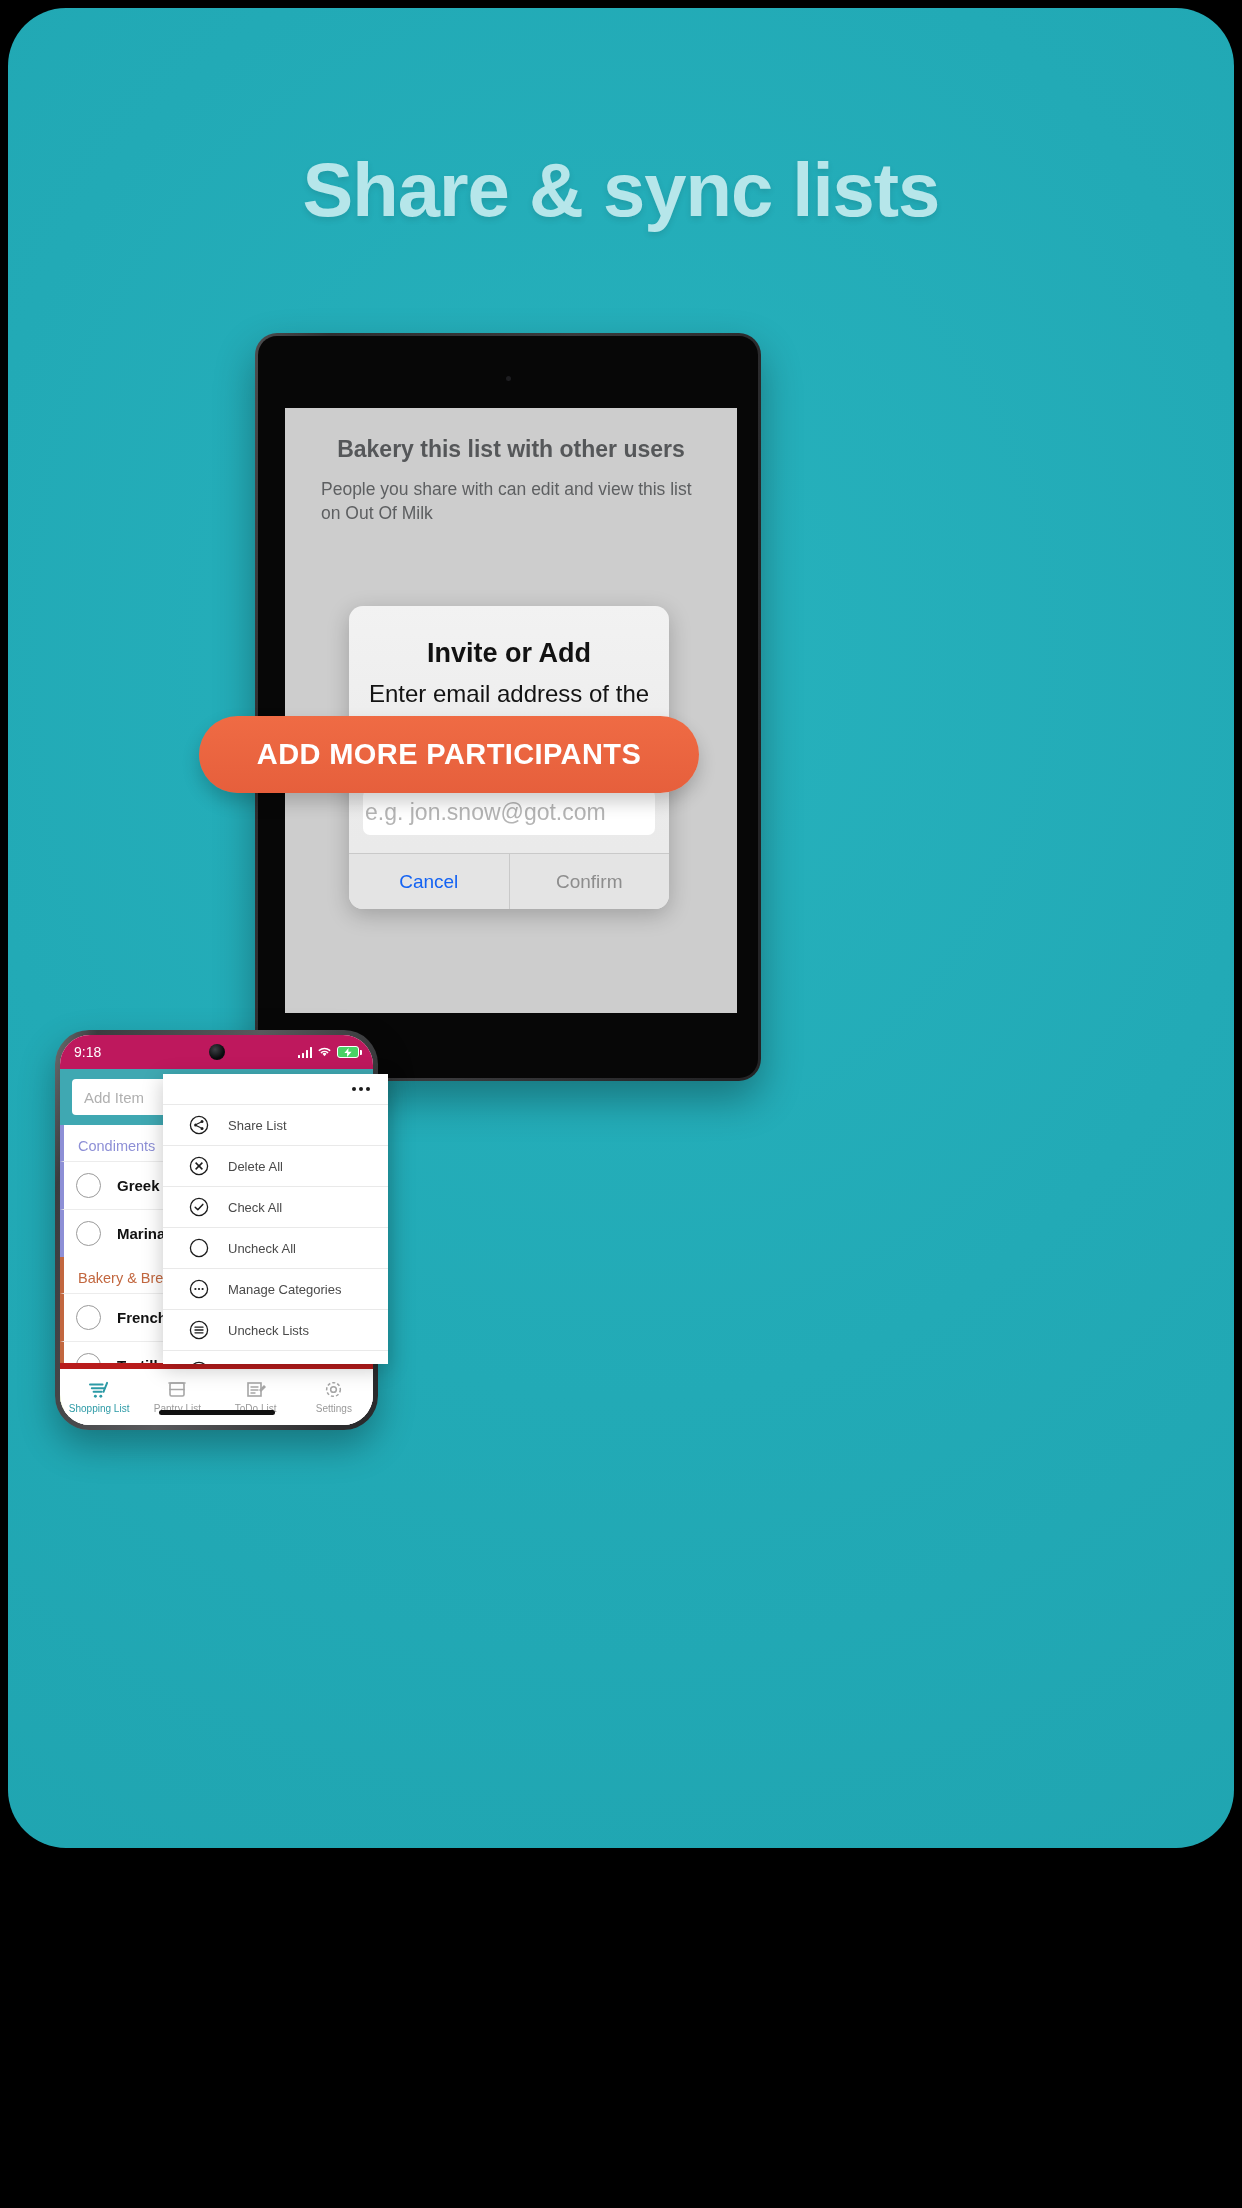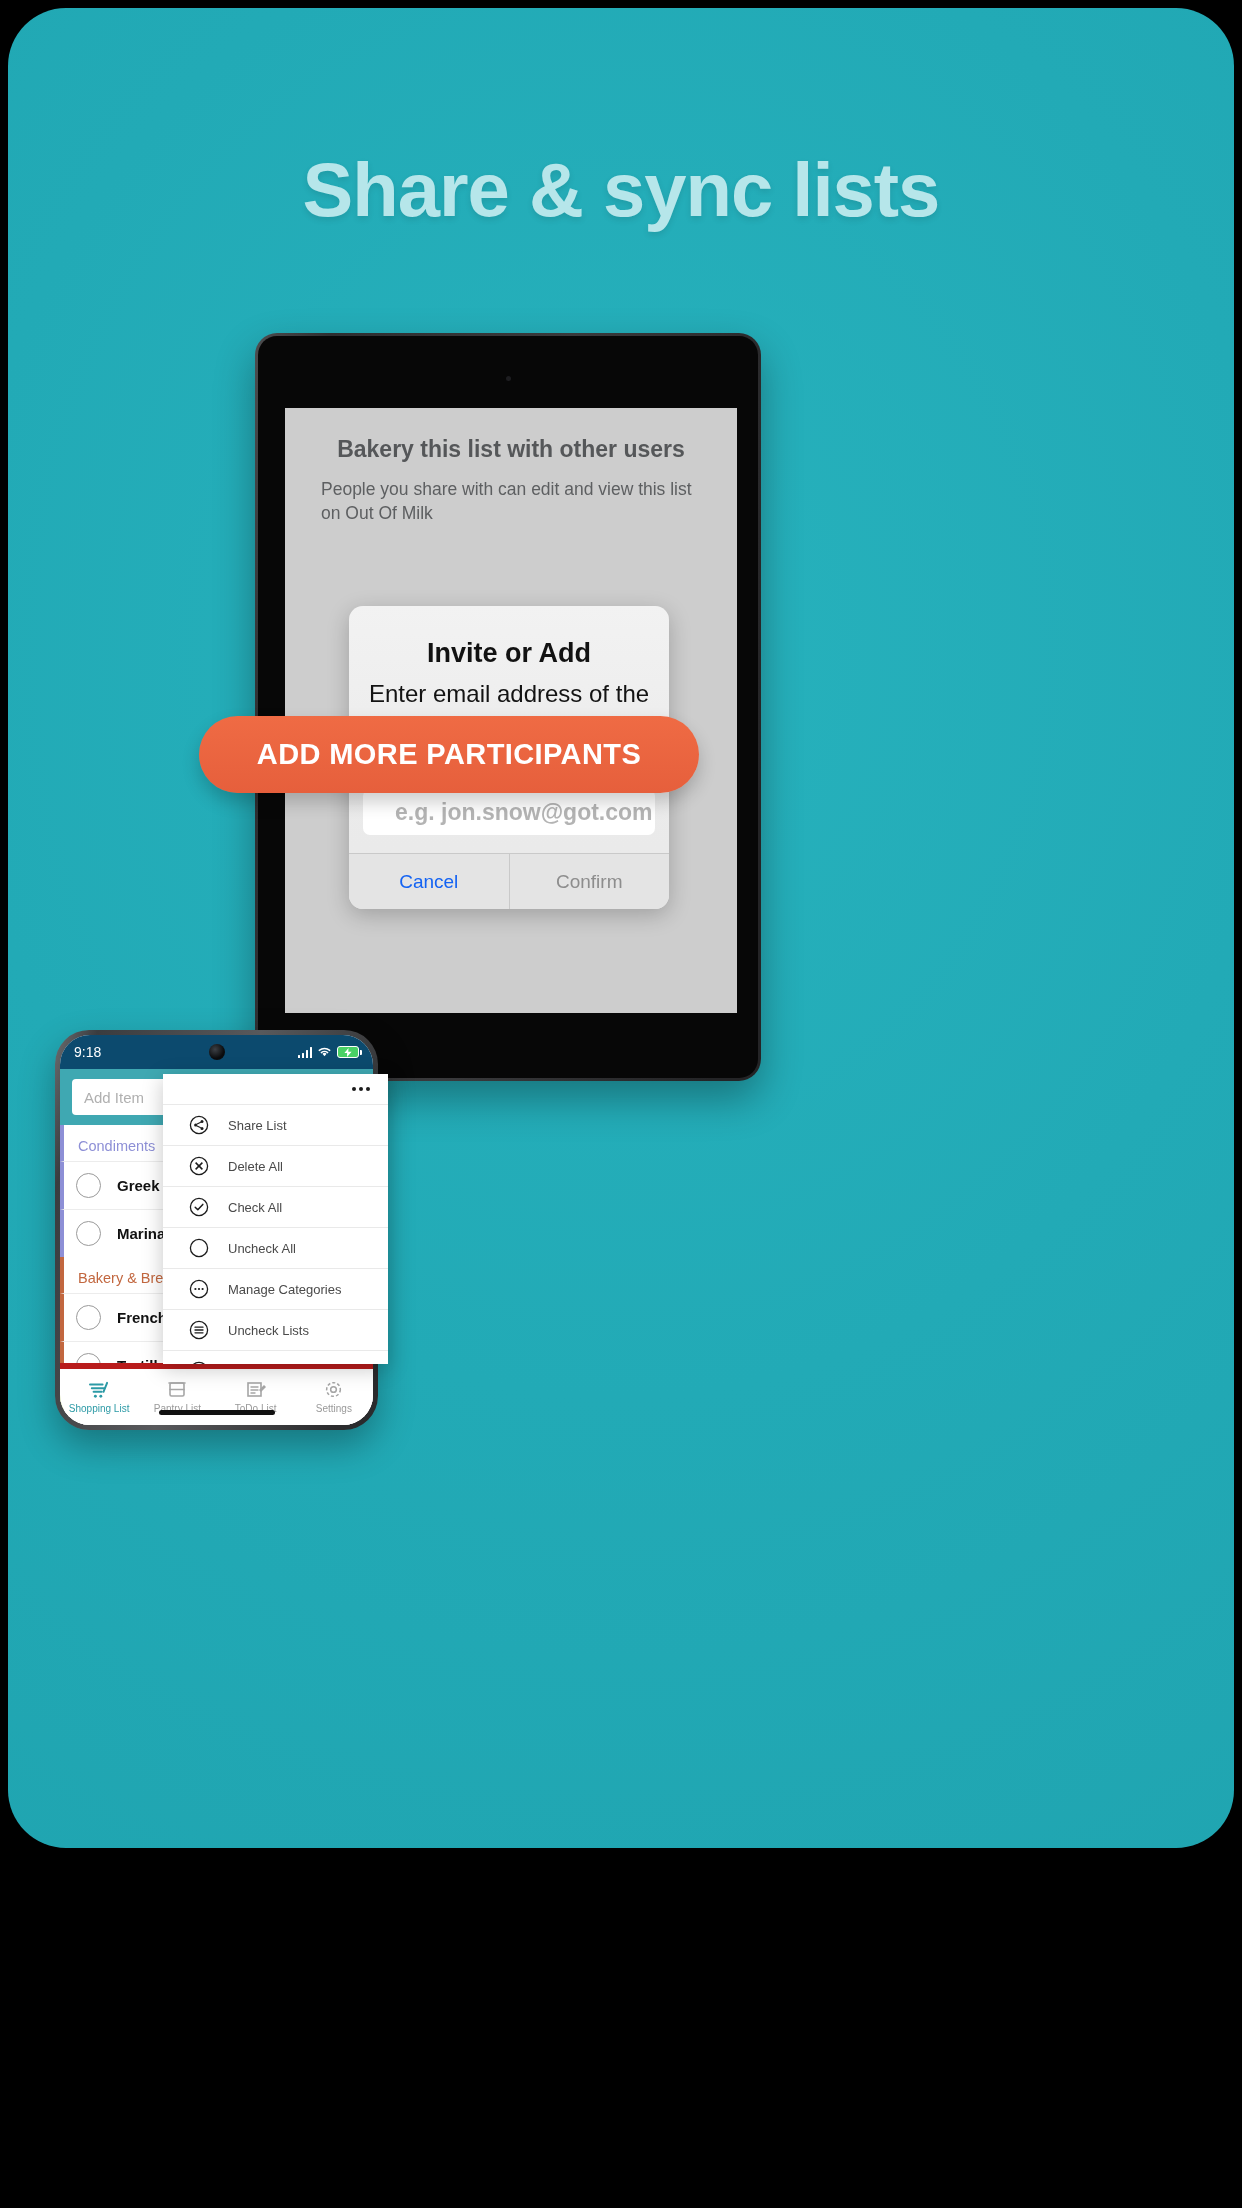--- a/index.html
+++ b/index.html
@@ -123,24 +123,23 @@
     color: #131313;
     padding: 10px 18px 0 18px;
   }
   #invite-field {
     position: absolute;
     left: 14px; top: 183px;
     width: 292px; height: 46px;
     background: #ffffff;
     border-radius: 7px;
     display: flex; align-items: center;
-    padding-left: 32px;
+    padding-left: 2px;
     font-size: 23px;
     color: #b4b4b4;
-    font-weight: bold;
   }
   #invite-actions {
     position: absolute;
     left: 0; bottom: 0;
     width: 100%; height: 56px;
     display: flex;
     border-top: 1px solid #c9c9c9;
   }
   #invite-actions .btn {
     flex: 1;
@@ -164,21 +163,21 @@
   #phone-screen {
     position: relative;
     width: 100%; height: 100%;
     background: #fff;
     border-radius: 30px;
     overflow: hidden;
   }
   #phone-status {
     position: relative;
     height: 34px;
-    background: #0c4a6e;
+    background: #be185d;
     display: flex; align-items: center;
     padding: 0 14px;
     color: #fff;
     font-size: 14px;
   }
   #status-time { font-weight: 500; }
   #status-right { margin-left: auto; display: flex; align-items: center; gap: 5px; }
   .bars { display: flex; align-items: flex-end; gap: 1.5px; height: 11px; }
   .bars i { display: block; width: 2.5px; background: #fff; border-radius: .5px; }
   .bars i:nth-child(1){ height: 3px; }

